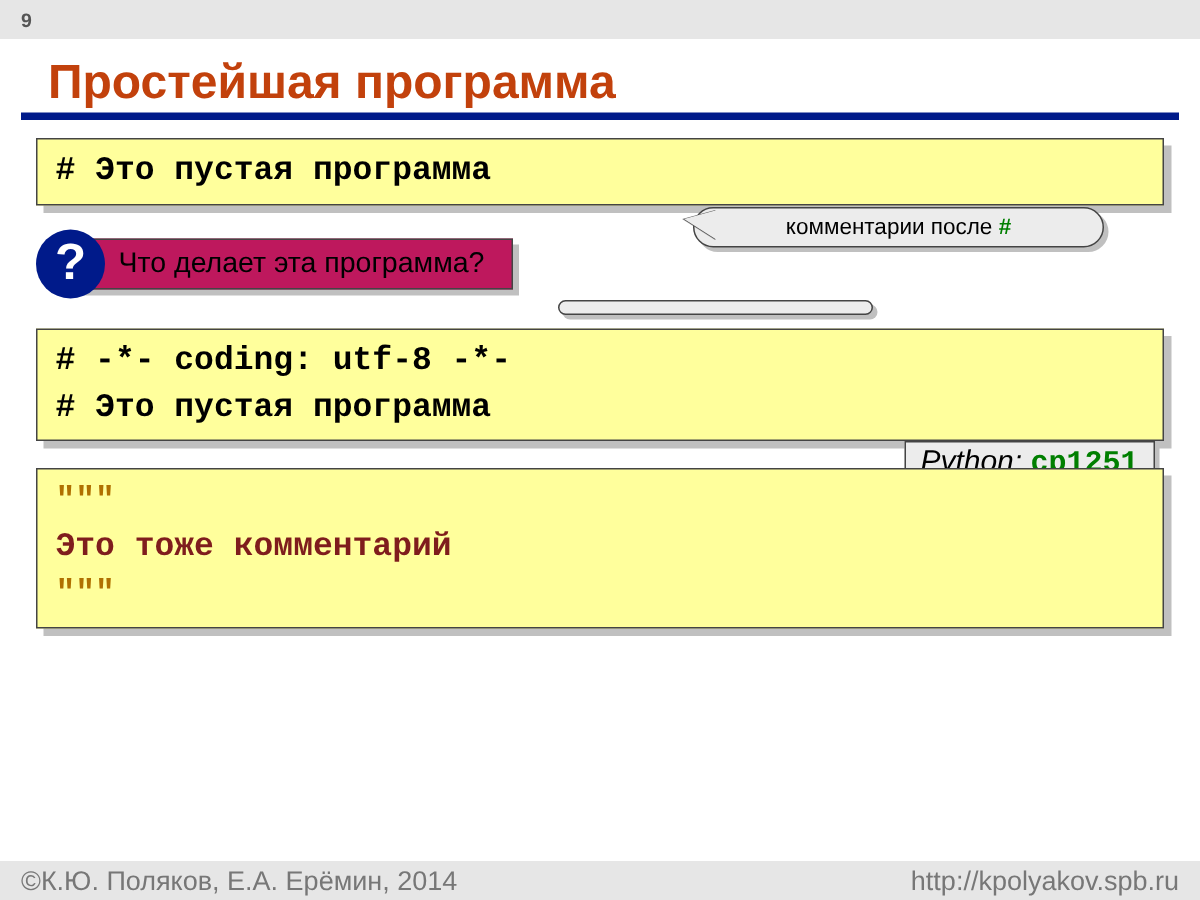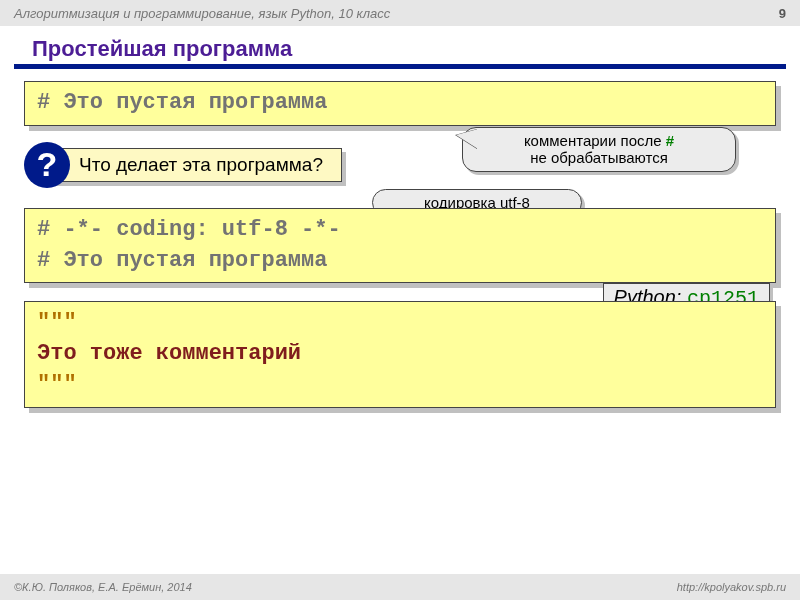--- a/index.html
+++ b/index.html
@@ -20,23 +20,23 @@
     justify-content: space-between;
     padding: 0 14px;
     font-style: italic;
     color: #777;
     font-size: 13px;
   }
   .header-pagenum { font-weight: bold; color: #555; font-style: normal; }
   .title {
     font-family: Arial, sans-serif;
     font-weight: bold;
-    font-size: 22px;
+    font-size: 32px;
     margin: 10px 0 2px 32px;
-    color: #4c1d95;
+    color: #c2410c;
   }
   .title-rule {
     height: 5px;
     background: #001a8a;
     margin: 0 14px 12px 14px;
   }
   .content {
     position: relative;
     margin: 0 24px;
   }
@@ -44,21 +44,21 @@
     position: relative;
     background: #ffff9c;
     border: 1px solid #444;
     padding: 6px 12px;
     font-family: "Courier New", monospace;
     font-weight: bold;
     font-size: 22px;
     line-height: 1.4;
     box-shadow: 5px 5px 0 #c0c0c0;
   }
-  .codebox .comment { color: #737373; }
+  .codebox .comment { color: #000000; }
   .codebox .tripleq { color: #b07000; }
   .tripleq2 { color: #7f1d1d; }
 
   .question-row {
     position: relative;
     margin-top: 16px;
     margin-bottom: 18px;
     height: 48px;
   }
   .q-badge {
@@ -74,21 +74,21 @@
     font-weight: bold;
     display: flex;
     align-items: center;
     justify-content: center;
     z-index: 2;
   }
   .q-box {
     position: absolute;
     left: 28px;
     top: 6px;
-    background: #fef9c3;
+    background: #be185d;
     border: 1px solid #444;
     padding: 5px 18px 5px 26px;
     font-size: 19px;
     box-shadow: 4px 4px 0 #c0c0c0;
   }
 
   .callout {
     position: absolute;
     background: #ececec;
     border: 1px solid #444;
@@ -132,45 +132,43 @@
     right: 6px;
     top: 202px;
     background: #ececec;
     border: 1px solid #444;
     padding: 2px 10px;
     font-style: italic;
     font-size: 20px;
     box-shadow: 3px 3px 0 #c0c0c0;
     font-family: Arial, sans-serif;
   }
-  #windows-box .cp { font-family: "Courier New", monospace; font-style: normal; color: #007f00; font-weight: normal; }
+  #windows-box .cp { font-family: "Courier New", monospace; font-style: normal; color: #007f00; font-weight: bold; }
 
   #cb3 { margin-top: 18px; }
 
   .footer-bar {
     position: absolute;
     bottom: 0; left: 0; right: 0;
     background: #e6e6e6;
     height: 26px;
     display: flex;
     align-items: center;
     justify-content: space-between;
     padding: 12px 14px;
-    font-style: italic;
     color: #777;
-    font-size: 11px;
+    font-size: 18px;
   }
 
   .line { white-space: pre; }
 </style>
 </head>
 <body>
 
 <div class="header-bar">
-  <span>Алгоритмизация и программирование, язык Python, 10 класс</span>
   <span class="header-pagenum">9</span>
 </div>
 
 <div class="title">Простейшая программа</div>
 <div class="title-rule"></div>
 
 <div class="content">
 
   <div id="cb1" class="codebox">
     <div class="line comment"># Это пустая программа</div>
@@ -178,26 +176,24 @@
 
   <div class="question-row">
     <div class="q-badge">?</div>
     <div class="q-box">Что делает эта программа?</div>
   </div>
 
   <div id="callout1" class="callout">
     <div>
       <span>комментарии после </span><span class="hash">#</span>
     </div>
-    <div>не обрабатываются</div>
   </div>
   <div id="callout1-tail" class="callout-tail"></div>
 
   <div id="callout2" class="callout">
-    <div>кодировка utf-8</div>
   </div>
   <div id="callout2-tail" class="callout-tail"></div>
 
   <div id="cb2" class="codebox">
     <div class="line comment"># -*- coding: utf-8 -*-</div>
     <div class="line comment"># Это пустая программа</div>
   </div>
 
   <div id="windows-box">
     <span>Python:  </span><span class="cp">cp1251</span>

